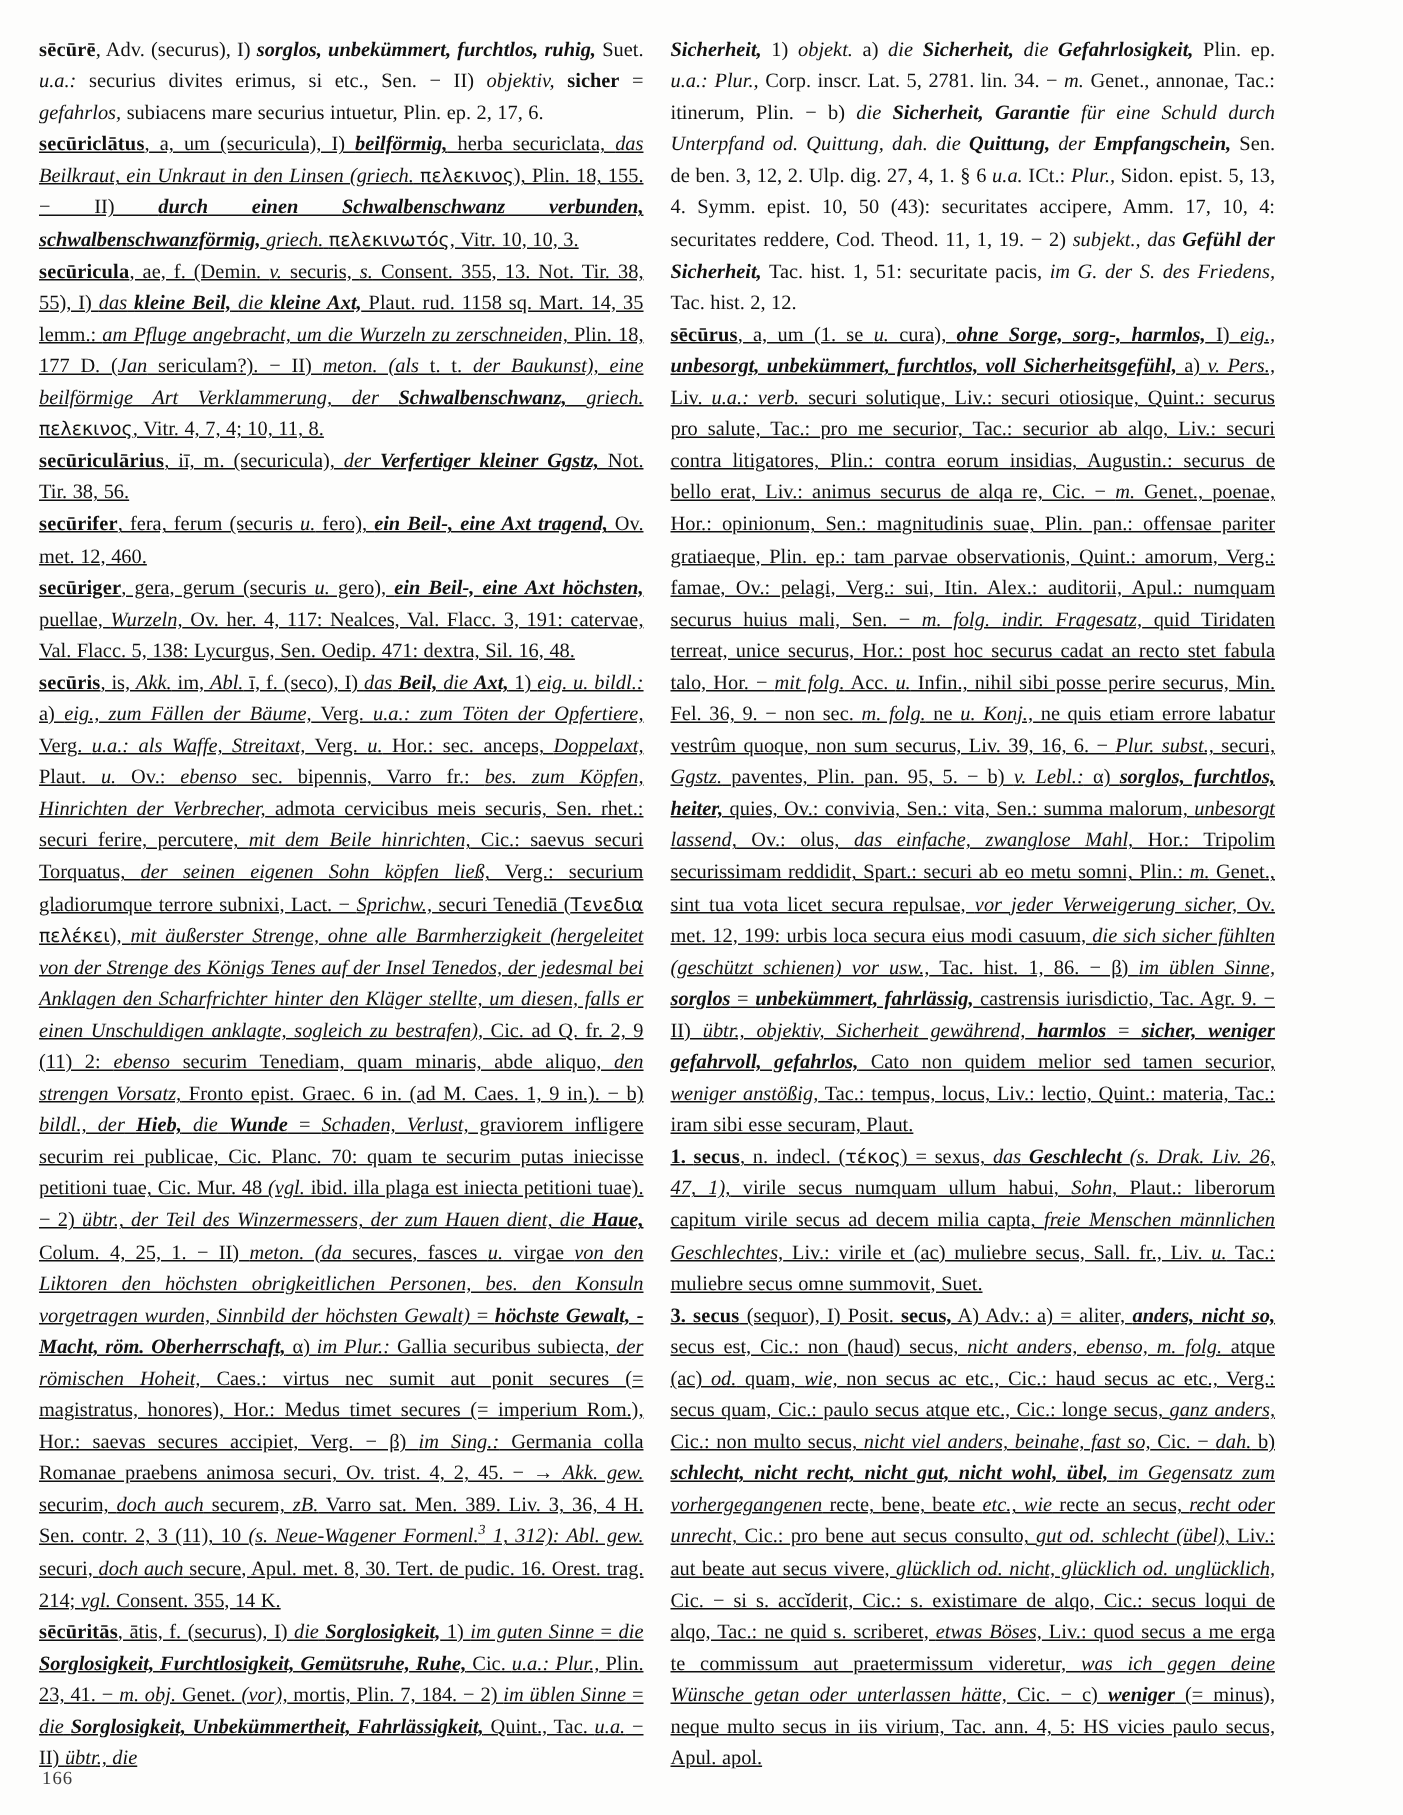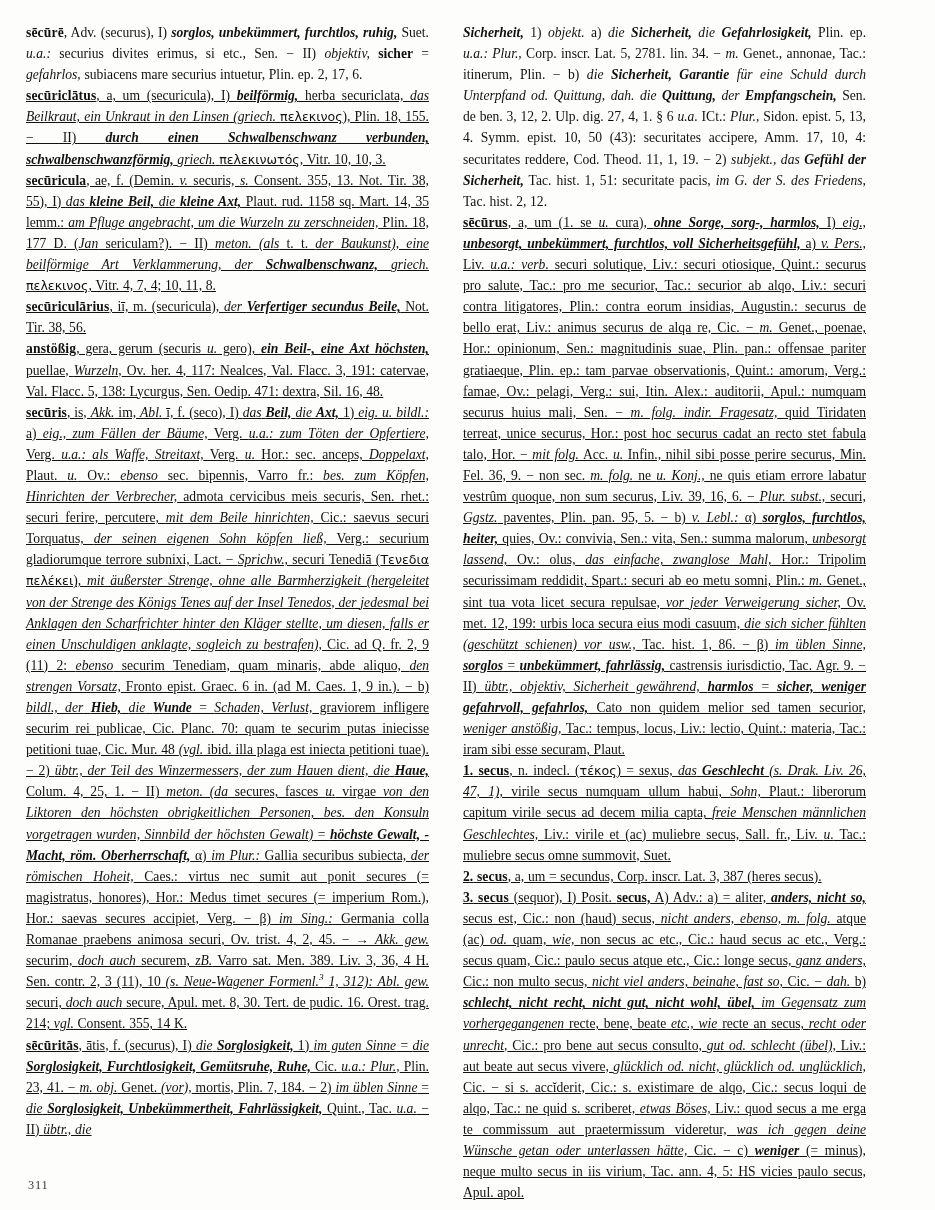--- a/index.html
+++ b/index.html
@@ -21,21 +21,21 @@
     inset: 0;
     background: #fdfdfc;
   }
   .columns {
     position: absolute;
     left: 26px;
     top: 22px;
     width: 883px;
     height: 1130px;
     display: flex;
-    gap: 34px;
+    gap: 18px;
     align-items: flex-start;
   }
   .column {
     width: 403px;
     font-size: 13.6px;
     line-height: 21.1px;
     text-align: justify;
     text-justify: inter-word;
     hyphens: none;
     word-spacing: 0.02em;
@@ -88,31 +88,31 @@
 <body>
 
 <div class="page">
 
   <div class="columns">
 
     <div class="column" id="col-left">
         <p class="entry"><span class="hw">sēcūrē</span>, Adv. (securus), I) <span class="bi">sorglos, unbekümmert, furchtlos, ruhig,</span> Suet. <i>u.a.:</i> securius divites erimus, si etc., Sen. − II) <i>objektiv,</i> <b>sicher</b> = <i>gefahrlos,</i> subiacens mare securius intuetur, Plin. ep. 2, 17, 6.</p>
         <p class="entry"><span class="hw">secūriclātus</span>, a, um (securicula), I) <span class="bi">beilförmig,</span> herba securiclata, <i>das Beilkraut, ein Unkraut in den Linsen (griech.</i> <span class="gr">πελεκινος</span>), Plin. 18, 155. − II) <span class="bi">durch einen Schwalbenschwanz verbunden, schwalbenschwanzförmig,</span> <i>griech.</i> <span class="gr">πελεκινωτός</span>, Vitr. 10, 10, 3.</p>
         <p class="entry"><span class="hw">secūricula</span>, ae, f. (Demin. <i>v.</i> securis, <i>s.</i> Consent. 355, 13. Not. Tir. 38, 55), I) <i>das</i> <span class="bi">kleine Beil,</span> <i>die</i> <span class="bi">kleine Axt,</span> Plaut. rud. 1158 sq. Mart. 14, 35 lemm.: <i>am Pfluge angebracht, um die Wurzeln zu zerschneiden,</i> Plin. 18, 177 D. (<i>Jan</i> sericulam?). − II) <i>meton. (als</i> t. t. <i>der Baukunst), eine beilförmige Art Verklammerung, der</i> <span class="bi">Schwalbenschwanz,</span> <i>griech.</i> <span class="gr">πελεκινος</span>, Vitr. 4, 7, 4; 10, 11, 8.</p>
-        <p class="entry"><span class="hw">secūriculārius</span>, iī, m. (securicula), <i>der</i> <span class="bi">Verfertiger secundus Beile,</span> Not. Tir. 38, 56.</p>
-        <p class="entry"><span class="hw">anstößig</span>, gera, gerum (securis <i>u.</i> gero), <span class="bi">ein Beil-, eine Axt höchsten,</span> puellae, <i>Wurzeln,</i> Ov. her. 4, 117: Nealces, Val. Flacc. 3, 191: catervae, Val. Flacc. 5, 138: Lycurgus, Sen. Oedip. 471: dextra, Sil. 16, 48.</p>
+        <p class="entry"><span class="hw">secūriculārius</span>, iī, m. (securicula), <i>der</i> <span class="bi">Verfertiger kleiner Ggstz,</span> Not. Tir. 38, 56.</p>
+        <p class="entry"><span class="hw">secūrifer</span>, fera, ferum (securis <i>u.</i> fero), <span class="bi">ein Beil-, eine Axt tragend,</span> Ov. met. 12, 460.</p>
+        <p class="entry"><span class="hw">secūriger</span>, gera, gerum (securis <i>u.</i> gero), <span class="bi">ein Beil-, eine Axt höchsten,</span> puellae, <i>Wurzeln,</i> Ov. her. 4, 117: Nealces, Val. Flacc. 3, 191: catervae, Val. Flacc. 5, 138: Lycurgus, Sen. Oedip. 471: dextra, Sil. 16, 48.</p>
         <p class="entry"><span class="hw">secūris</span>, is, <i>Akk.</i> im, <i>Abl.</i> ī, f. (seco), I) <i>das</i> <span class="bi">Beil,</span> <i>die</i> <span class="bi">Axt,</span> 1) <i>eig. u. bildl.:</i> a) <i>eig., zum Fällen der Bäume,</i> Verg. <i>u.a.: zum Töten der Opfertiere,</i> Verg. <i>u.a.: als Waffe, Streitaxt,</i> Verg. <i>u.</i> Hor.: sec. anceps, <i>Doppelaxt,</i> Plaut. <i>u.</i> Ov.: <i>ebenso</i> sec. bipennis, Varro fr.: <i>bes. zum Köpfen, Hinrichten der Verbrecher,</i> admota cervicibus meis securis, Sen. rhet.: securi ferire, percutere, <i>mit dem Beile hinrichten,</i> Cic.: saevus securi Torquatus, <i>der seinen eigenen Sohn köpfen ließ,</i> Verg.: securium gladiorumque terrore subnixi, Lact. − <i>Sprichw.,</i> securi Tenediā (<span class="gr">Τενεδια πελέκει</span>), <i>mit äußerster Strenge, ohne alle Barmherzigkeit (hergeleitet von der Strenge des Königs Tenes auf der Insel Tenedos, der jedesmal bei Anklagen den Scharfrichter hinter den Kläger stellte, um diesen, falls er einen Unschuldigen anklagte, sogleich zu bestrafen),</i> Cic. ad Q. fr. 2, 9 (11) 2: <i>ebenso</i> securim Tenediam, quam minaris, abde aliquo, <i>den strengen Vorsatz,</i> Fronto epist. Graec. 6 in. (ad M. Caes. 1, 9 in.). − b) <i>bildl., der</i> <span class="bi">Hieb,</span> <i>die</i> <span class="bi">Wunde</span> = <i>Schaden, Verlust,</i> graviorem infligere securim rei publicae, Cic. Planc. 70: quam te securim putas iniecisse petitioni tuae, Cic. Mur. 48 <i>(vgl.</i> ibid. illa plaga est iniecta petitioni tuae). − 2) <i>übtr., der Teil des Winzermessers, der zum Hauen dient, die</i> <span class="bi">Haue,</span> Colum. 4, 25, 1. − II) <i>meton. (da</i> secures, fasces <i>u.</i> virgae <i>von den Liktoren den höchsten obrigkeitlichen Personen, bes. den Konsuln vorgetragen wurden, Sinnbild der höchsten Gewalt)</i> = <span class="bi">höchste Gewalt, -Macht, röm. Oberherrschaft,</span> α) <i>im Plur.:</i> Gallia securibus subiecta, <i>der römischen Hoheit,</i> Caes.: virtus nec sumit aut ponit secures (= magistratus, honores), Hor.: Medus timet secures (= imperium Rom.), Hor.: saevas secures accipiet, Verg. − β) <i>im Sing.:</i> Germania colla Romanae praebens animosa securi, Ov. trist. 4, 2, 45. − → <i>Akk. gew.</i> securim, <i>doch auch</i> securem, <i>zB.</i> Varro sat. Men. 389. Liv. 3, 36, 4 H. Sen. contr. 2, 3 (11), 10 <i>(s. Neue-Wagener Formenl.<sup>3</sup> 1, 312): Abl. gew.</i> securi, <i>doch auch</i> secure, Apul. met. 8, 30. Tert. de pudic. 16. Orest. trag. 214; <i>vgl.</i> Consent. 355, 14 K.</p>
         <p class="entry"><span class="hw">sēcūritās</span>, ātis, f. (securus), I) <i>die</i> <span class="bi">Sorglosigkeit,</span> 1) <i>im guten Sinne</i> = <i>die</i> <span class="bi">Sorglosigkeit, Furchtlosigkeit, Gemütsruhe, Ruhe,</span> Cic. <i>u.a.: Plur.,</i> Plin. 23, 41. − <i>m. obj.</i> Genet. <i>(vor),</i> mortis, Plin. 7, 184. − 2) <i>im üblen Sinne</i> = <i>die</i> <span class="bi">Sorglosigkeit, Unbekümmertheit, Fahrlässigkeit,</span> Quint., Tac. <i>u.a.</i> − II) <i>übtr., die</i></p>
       </div>
 
     <div class="column" id="col-right">
         <p class="entry"><span class="bi">Sicherheit,</span> 1) <i>objekt.</i> a) <i>die</i> <span class="bi">Sicherheit,</span> <i>die</i> <span class="bi">Gefahrlosigkeit,</span> Plin. ep. <i>u.a.: Plur.,</i> Corp. inscr. Lat. 5, 2781. lin. 34. − <i>m.</i> Genet., annonae, Tac.: itinerum, Plin. − b) <i>die</i> <span class="bi">Sicherheit, Garantie</span> <i>für eine Schuld durch Unterpfand od. Quittung, dah. die</i> <span class="bi">Quittung,</span> <i>der</i> <span class="bi">Empfangschein,</span> Sen. de ben. 3, 12, 2. Ulp. dig. 27, 4, 1. § 6 <i>u.a.</i> ICt.: <i>Plur.,</i> Sidon. epist. 5, 13, 4. Symm. epist. 10, 50 (43): securitates accipere, Amm. 17, 10, 4: securitates reddere, Cod. Theod. 11, 1, 19. − 2) <i>subjekt., das</i> <span class="bi">Gefühl der Sicherheit,</span> Tac. hist. 1, 51: securitate pacis, <i>im G. der S. des Friedens,</i> Tac. hist. 2, 12.</p>
         <p class="entry"><span class="hw">sēcūrus</span>, a, um (1. se <i>u.</i> cura), <span class="bi">ohne Sorge, sorg-, harmlos,</span> I) <i>eig.,</i> <span class="bi">unbesorgt, unbekümmert, furchtlos, voll Sicherheitsgefühl,</span> a) <i>v. Pers.,</i> Liv. <i>u.a.: verb.</i> securi solutique, Liv.: securi otiosique, Quint.: securus pro salute, Tac.: pro me securior, Tac.: securior ab alqo, Liv.: securi contra litigatores, Plin.: contra eorum insidias, Augustin.: securus de bello erat, Liv.: animus securus de alqa re, Cic. − <i>m.</i> Genet., poenae, Hor.: opinionum, Sen.: magnitudinis suae, Plin. pan.: offensae pariter gratiaeque, Plin. ep.: tam parvae observationis, Quint.: amorum, Verg.: famae, Ov.: pelagi, Verg.: sui, Itin. Alex.: auditorii, Apul.: numquam securus huius mali, Sen. − <i>m. folg. indir. Fragesatz,</i> quid Tiridaten terreat, unice securus, Hor.: post hoc securus cadat an recto stet fabula talo, Hor. − <i>mit folg.</i> Acc. <i>u.</i> Infin., nihil sibi posse perire securus, Min. Fel. 36, 9. − non sec. <i>m. folg.</i> ne <i>u. Konj.,</i> ne quis etiam errore labatur vestrûm quoque, non sum securus, Liv. 39, 16, 6. − <i>Plur. subst.,</i> securi, <i>Ggstz.</i> paventes, Plin. pan. 95, 5. − b) <i>v. Lebl.:</i> α) <span class="bi">sorglos, furchtlos, heiter,</span> quies, Ov.: convivia, Sen.: vita, Sen.: summa malorum, <i>unbesorgt lassend,</i> Ov.: olus, <i>das einfache, zwanglose Mahl,</i> Hor.: Tripolim securissimam reddidit, Spart.: securi ab eo metu somni, Plin.: <i>m.</i> Genet., sint tua vota licet secura repulsae, <i>vor jeder Verweigerung sicher,</i> Ov. met. 12, 199: urbis loca secura eius modi casuum, <i>die sich sicher fühlten (geschützt schienen) vor usw.,</i> Tac. hist. 1, 86. − β) <i>im üblen Sinne,</i> <span class="bi">sorglos</span> = <span class="bi">unbekümmert, fahrlässig,</span> castrensis iurisdictio, Tac. Agr. 9. − II) <i>übtr., objektiv, Sicherheit gewährend,</i> <span class="bi">harmlos</span> = <span class="bi">sicher, weniger gefahrvoll, gefahrlos,</span> Cato non quidem melior sed tamen securior, <i>weniger anstößig,</i> Tac.: tempus, locus, Liv.: lectio, Quint.: materia, Tac.: iram sibi esse securam, Plaut.</p>
         <p class="entry"><b>1.</b> <span class="hw">secus</span>, n. indecl. (<span class="gr">τέκος</span>) = sexus, <i>das</i> <span class="bi">Geschlecht</span> <i>(s. Drak. Liv. 26, 47, 1),</i> virile secus numquam ullum habui, <i>Sohn,</i> Plaut.: liberorum capitum virile secus ad decem milia capta, <i>freie Menschen männlichen Geschlechtes,</i> Liv.: virile et (ac) muliebre secus, Sall. fr., Liv. <i>u.</i> Tac.: muliebre secus omne summovit, Suet.</p>
-        <p class="entry"><b>2.</b> <span class="hw">secus</span>, a, um = secundus, Corp. inscr. Lat. 3, 387 (heres secus).</p>
         <p class="entry"><b>3.</b> <span class="hw">secus</span> (sequor), I) Posit. <b>secus,</b> A) Adv.: a) = aliter, <span class="bi">anders, nicht so,</span> secus est, Cic.: non (haud) secus, <i>nicht anders, ebenso, m. folg.</i> atque (ac) <i>od.</i> quam, <i>wie,</i> non secus ac etc., Cic.: haud secus ac etc., Verg.: secus quam, Cic.: paulo secus atque etc., Cic.: longe secus, <i>ganz anders,</i> Cic.: non multo secus, <i>nicht viel anders, beinahe, fast so,</i> Cic. − <i>dah.</i> b) <span class="bi">schlecht, nicht recht, nicht gut, nicht wohl, übel,</span> <i>im Gegensatz zum vorhergegangenen</i> recte, bene, beate <i>etc., wie</i> recte an secus, <i>recht oder unrecht,</i> Cic.: pro bene aut secus consulto, <i>gut od. schlecht (übel),</i> Liv.: aut beate aut secus vivere, <i>glücklich od. nicht, glücklich od. unglücklich,</i> Cic. − si s. accĭderit, Cic.: s. existimare de alqo, Cic.: secus loqui de alqo, Tac.: ne quid s. scriberet, <i>etwas Böses,</i> Liv.: quod secus a me erga te commissum aut praetermissum videretur, <i>was ich gegen deine Wünsche getan oder unterlassen hätte,</i> Cic. − c) <span class="bi">weniger</span> (= minus), neque multo secus in iis virium, Tac. ann. 4, 5: HS vicies paulo secus, Apul. apol.</p>
       </div>
 
   </div>
 
-  <div class="folio">311</div>
+  <div class="folio">166</div>
 
 </div>
 
 </body></html>

